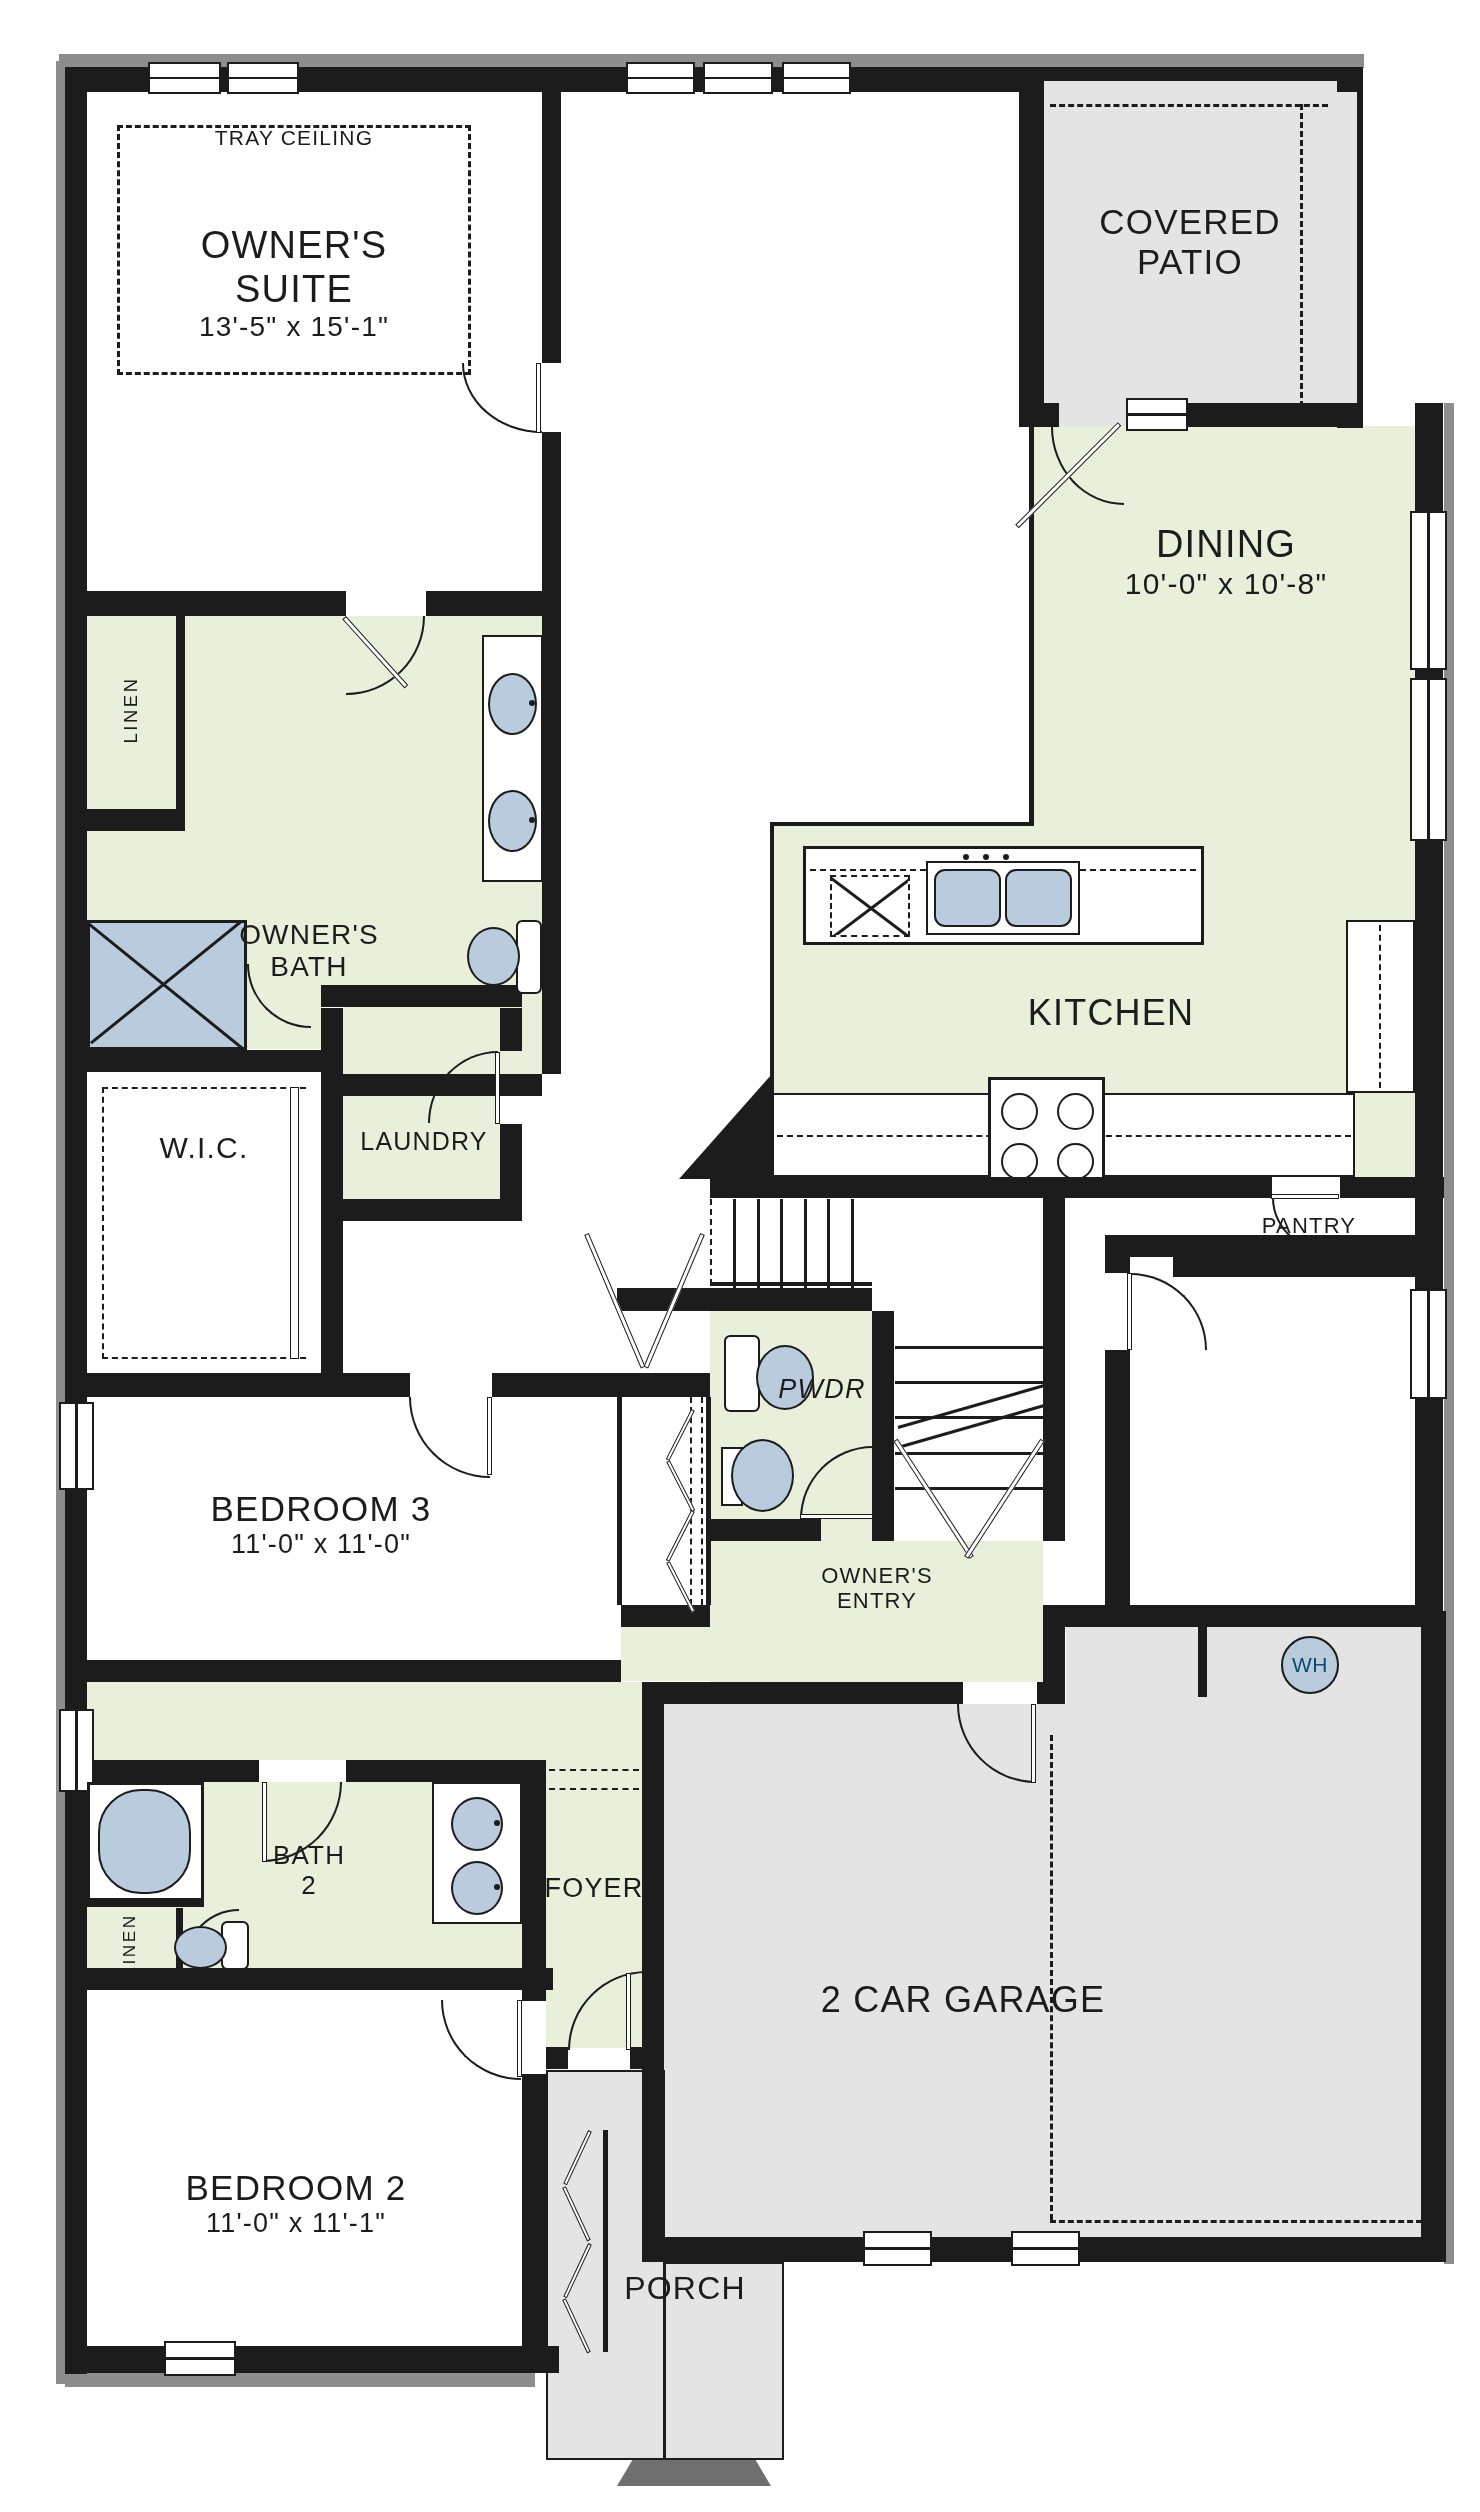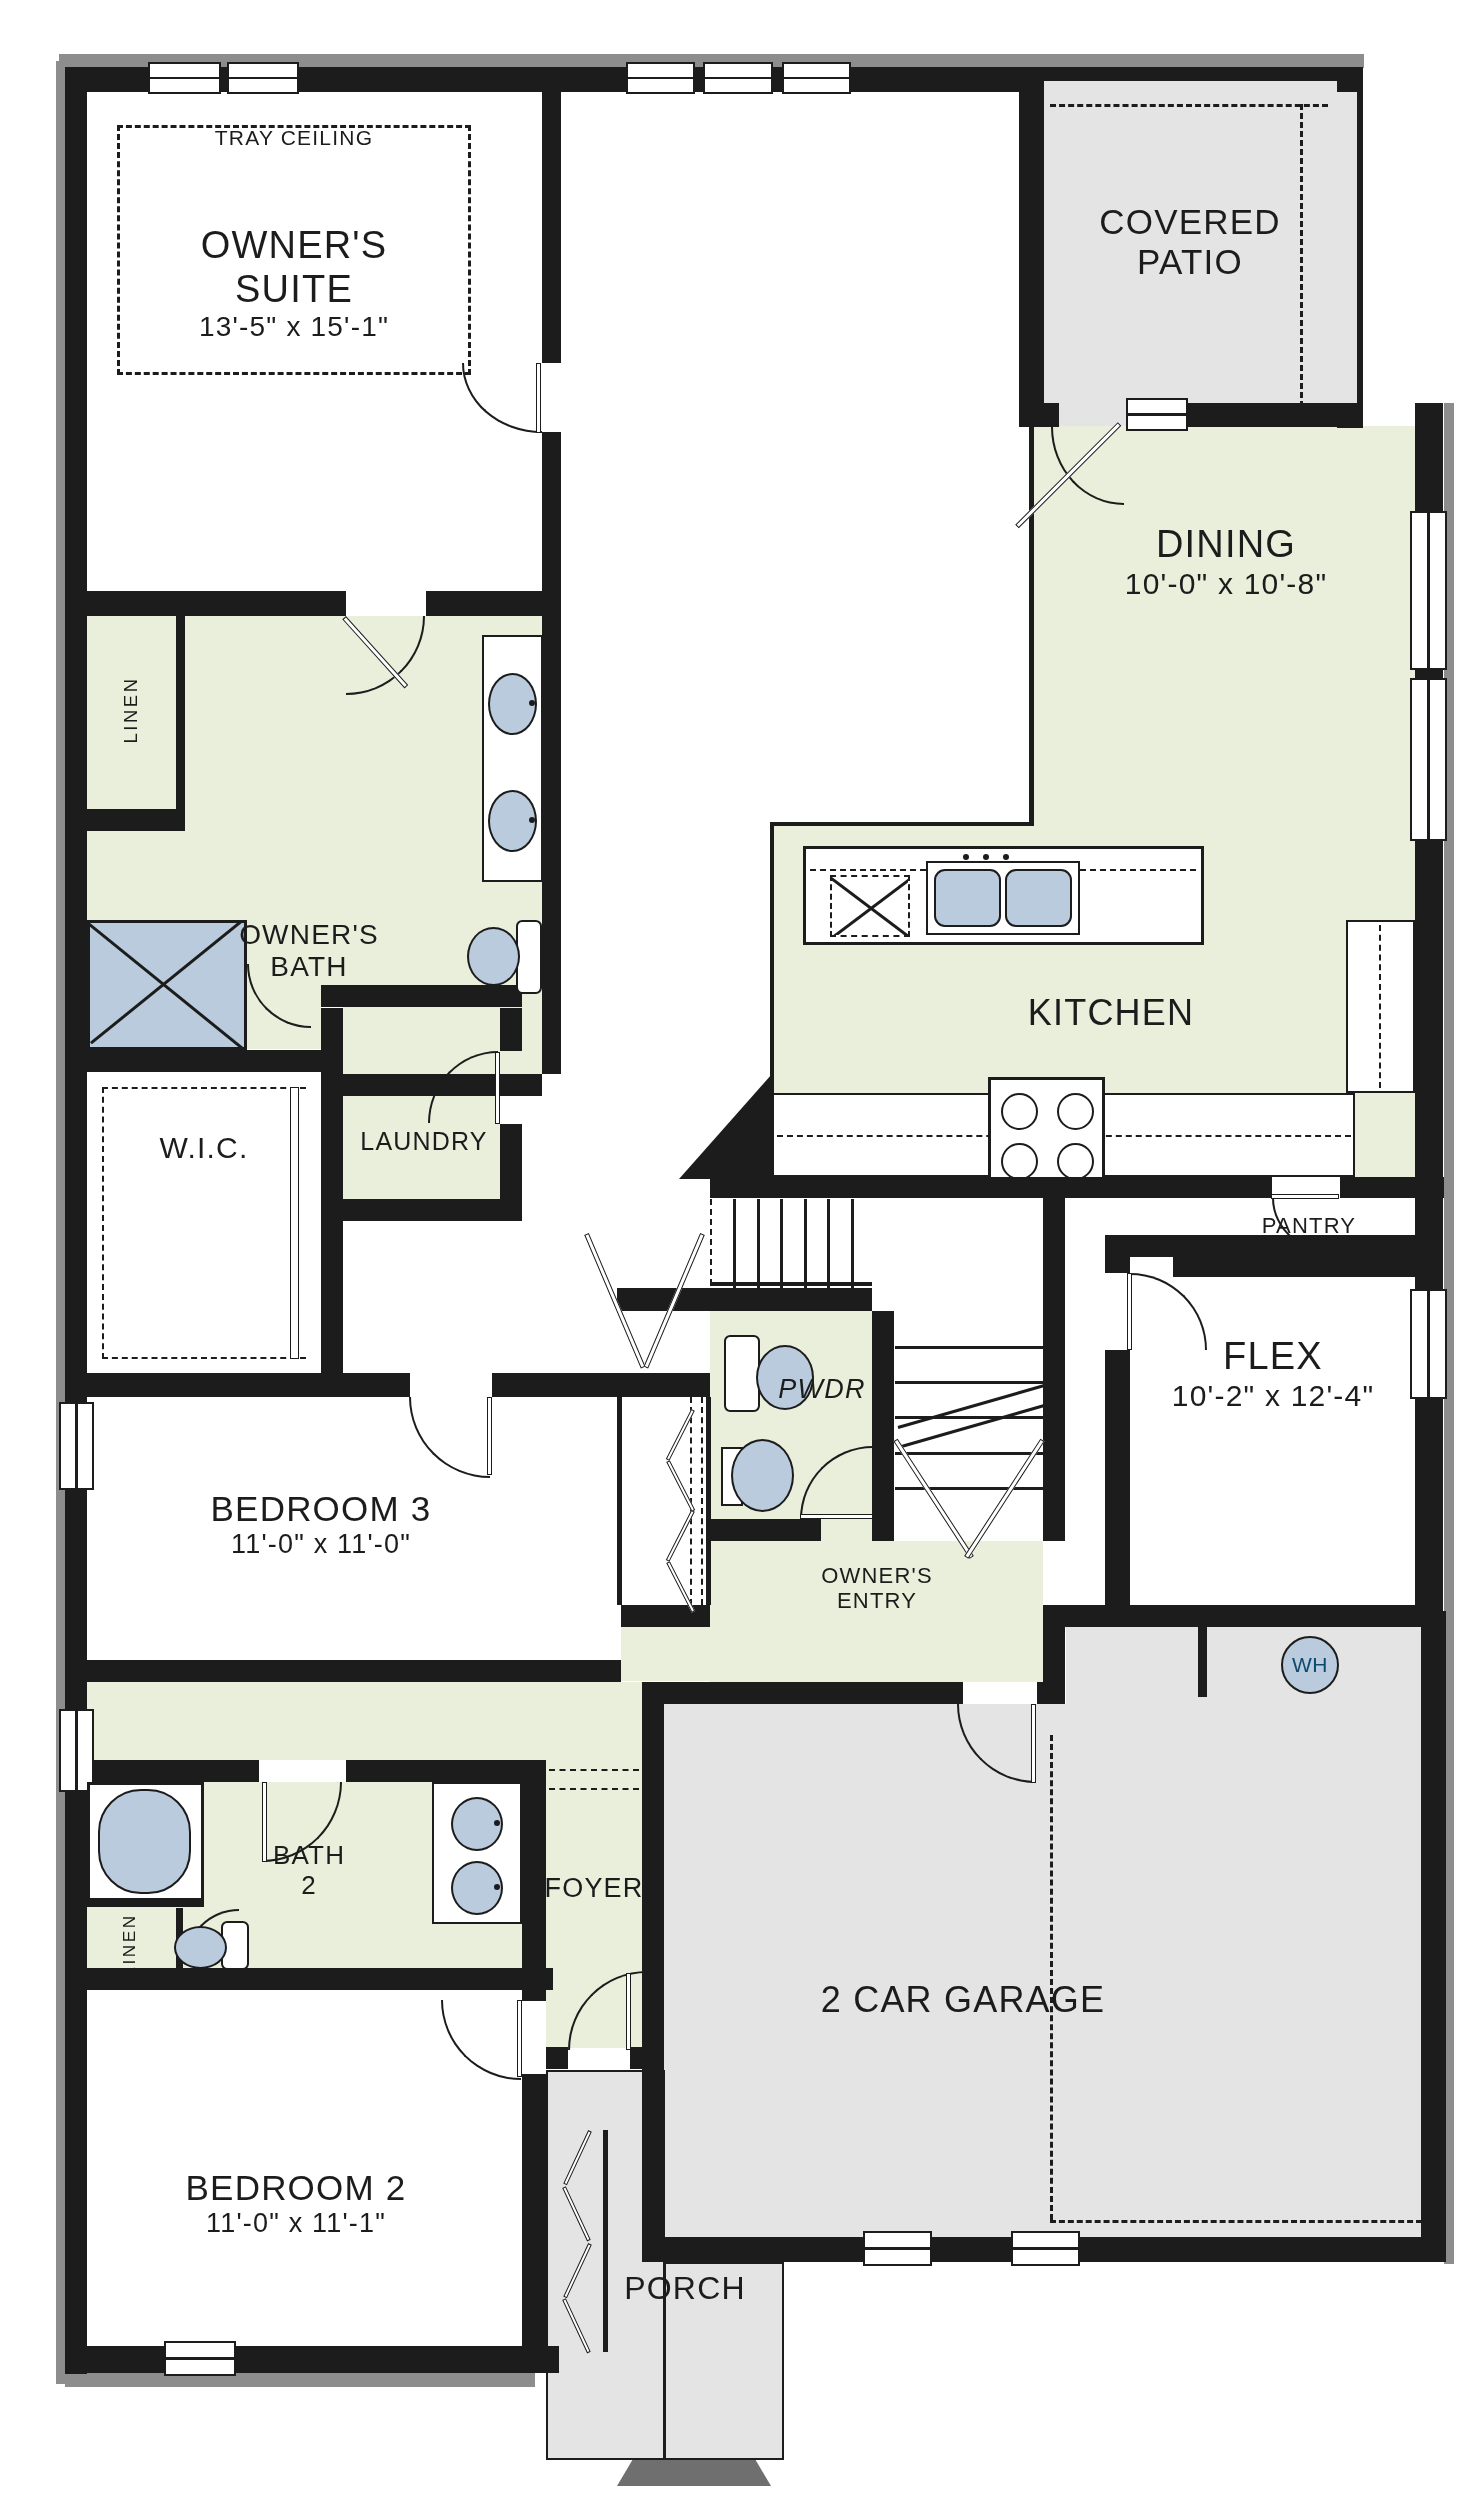--- a/index.html
+++ b/index.html
@@ -338,24 +338,20 @@
   <div class="lb" style="left:1111px;top:1013px;font-size:36px;">KITCHEN</div>
   <div class="lb" style="left:1309px;top:1226px;font-size:22px;">PANTRY</div>
   <div class="lb" style="left:309px;top:951px;font-size:28px;">
     <div>OWNER'S</div>
     <div>BATH</div>
   </div>
   <div class="lb vert" style="left:131px;top:710px;font-size:18.5px;">LINEN</div>
   <div class="lb" style="left:204px;top:1148px;font-size:30px;">W.I.C.</div>
   <div class="lb" style="left:424px;top:1141px;font-size:25px;">LAUNDRY</div>
   <div class="lb" style="left:822px;top:1390px;font-size:27px;font-style:italic;">PWDR</div>
-  <div class="lb" style="left:1273px;top:1374px;font-size:38px;">
-    <div>FLEX</div>
-    <div style="font-size:30px;">10'-2" x 12'-4"</div>
-  </div>
   <div class="lb" style="left:321px;top:1525px;font-size:35px;">
     <div>BEDROOM 3</div>
     <div style="font-size:27px;">11'-0" x 11'-0"</div>
   </div>
   <div class="lb" style="left:877px;top:1588px;font-size:22px;">
     <div>OWNER'S</div>
     <div>ENTRY</div>
   </div>
   <div class="lb" style="left:309px;top:1871px;font-size:26px;">
     <div>BATH</div>

